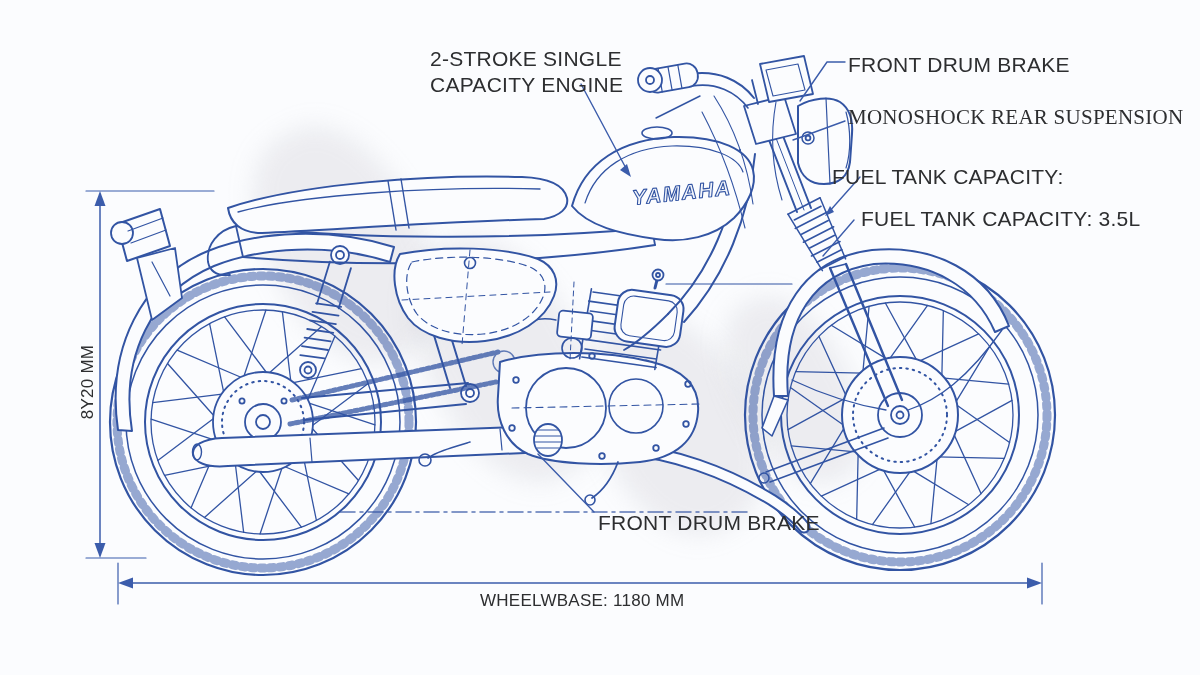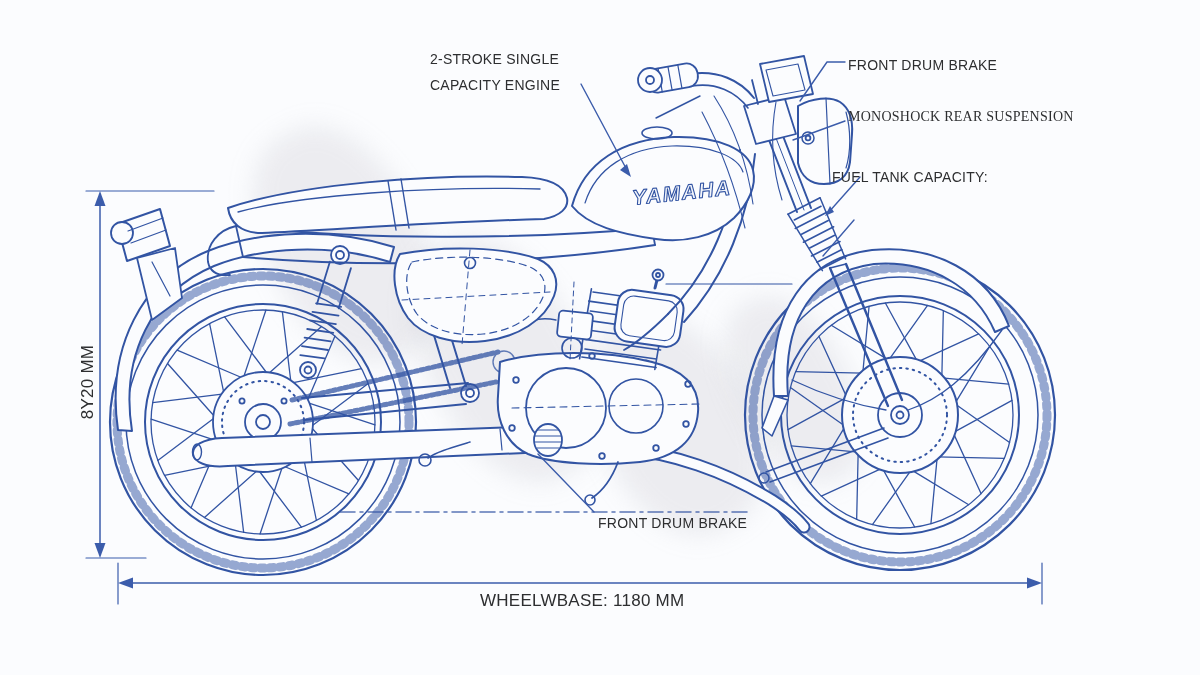--- a/index.html
+++ b/index.html
@@ -1,18 +1,18 @@
 <!DOCTYPE html>
 <html><head>
 <meta charset="utf-8">
 <style>
   html,body{margin:0;padding:0;background:#ffffff;}
   .stage{position:relative;width:1200px;height:675px;background:#fbfcfe;overflow:hidden;
          font-family:"Liberation Sans",sans-serif;}
-  .callout{position:absolute;color:#2d2e30;font-size:14px;font-weight:500;letter-spacing:.25px;
+  .callout{position:absolute;color:#2d2e30;font-size:21px;font-weight:500;letter-spacing:.25px;
            white-space:nowrap;line-height:26px;}
   .dim-label{position:absolute;color:#2d2e30;font-size:17px;font-weight:500;letter-spacing:.25px;white-space:nowrap;}
   .dim-label.vertical{transform:translate(-50%,-50%) rotate(-90deg);}
   .wm{position:absolute;background:rgba(155,157,168,0.16);filter:blur(12px);border-radius:45%;}
   svg{position:absolute;left:0;top:0;}
   svg *{vector-effect:none;}
 </style>
 </head>
 <body>
 
@@ -360,19 +360,20 @@
     <div>2-STROKE SINGLE</div>
     <div>CAPACITY ENGINE</div>
   </div>
 
   <div class="callout" style="left:848px;top:52px;">FRONT DRUM BRAKE</div>
 
   <div class="callout" style="left:848px;top:104px;font-family:Liberation Serif, serif;">MONOSHOCK REAR SUSPENSION</div>
 
   <div class="callout" style="left:832px;top:164px;">FUEL TANK CAPACITY:</div>
 
+  <div class="callout" style="left:861px;top:206px;">FUEL TANK CAPACITY: 3.5L</div>
 
   <div class="callout" style="left:598px;top:510px;">FRONT DRUM BRAKE</div>
 
   <div class="dim-label vertical" style="left:88px;top:382px;">8Y20 MM</div>
 
   <div class="dim-label" style="left:480px;top:591px;width:200px;text-align:center;">WHEELWBASE: 1180 MM</div>
 </div>
 
 </body></html>

